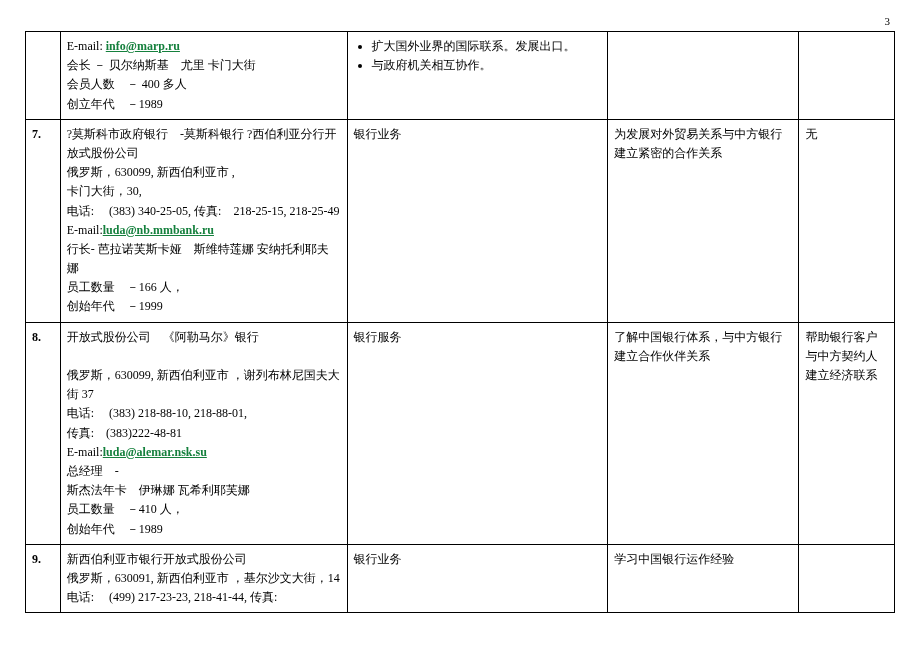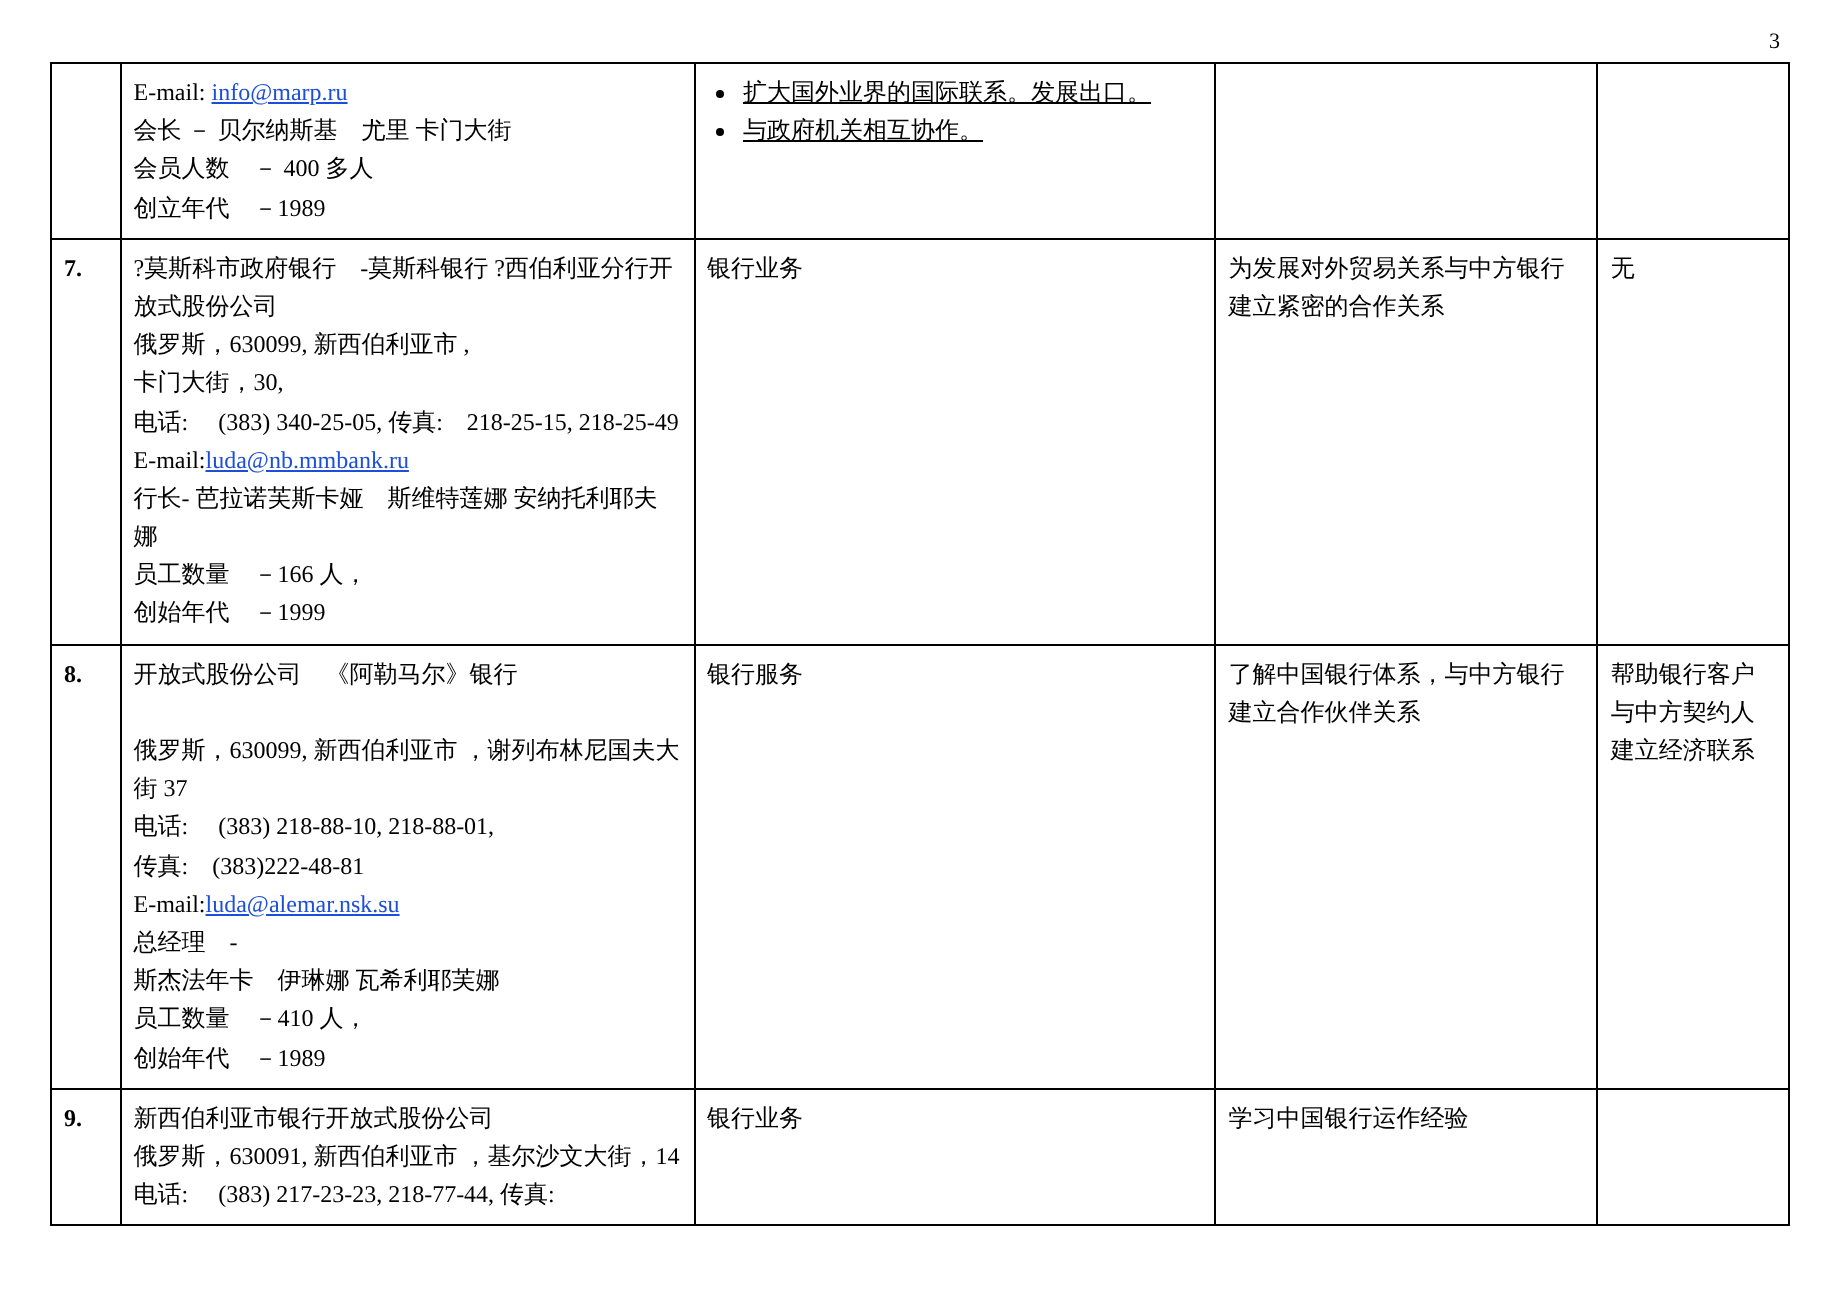--- a/index.html
+++ b/index.html
@@ -30,27 +30,27 @@
   }
   col.c1 { width: 4%; }
   col.c2 { width: 33%; }
   col.c3 { width: 30%; }
   col.c4 { width: 22%; }
   col.c5 { width: 11%; }
   .num {
     font-weight: bold;
   }
   .link {
-    color: #1d4ed8;
+    color: #15803d;
     text-decoration: underline;
+    font-weight: bold;
   }
   ul.bullets {
     margin: 0;
     padding-left: 18px;
-    text-decoration: underline;
   }
   ul.bullets li {
     margin: 0;
     padding: 0;
   }
 </style>
 </head>
 <body>
 
 <div class="page-number">3</div>
@@ -117,21 +117,21 @@
       <td>银行服务</td>
       <td>了解中国银行体系，与中方银行建立合作伙伴关系</td>
       <td>帮助银行客户与中方契约人建立经济联系</td>
     </tr>
 
     <tr>
       <td class="num">9.</td>
       <td>
         <span>新西伯利亚市银行开放式股份公司</span><br>
         <span>俄罗斯，630091,  新西伯利亚市 ，基尔沙文大街，14</span><br>
-        <span>电话:　 (383) 217-23-23, 218-77-44, 传真:</span>
+        <span>电话:　 (499) 217-23-23, 218-41-44, 传真:</span>
       </td>
       <td>银行业务</td>
       <td>学习中国银行运作经验</td>
       <td></td>
     </tr>
 
   </tbody>
 </table>
 
 </body></html>

